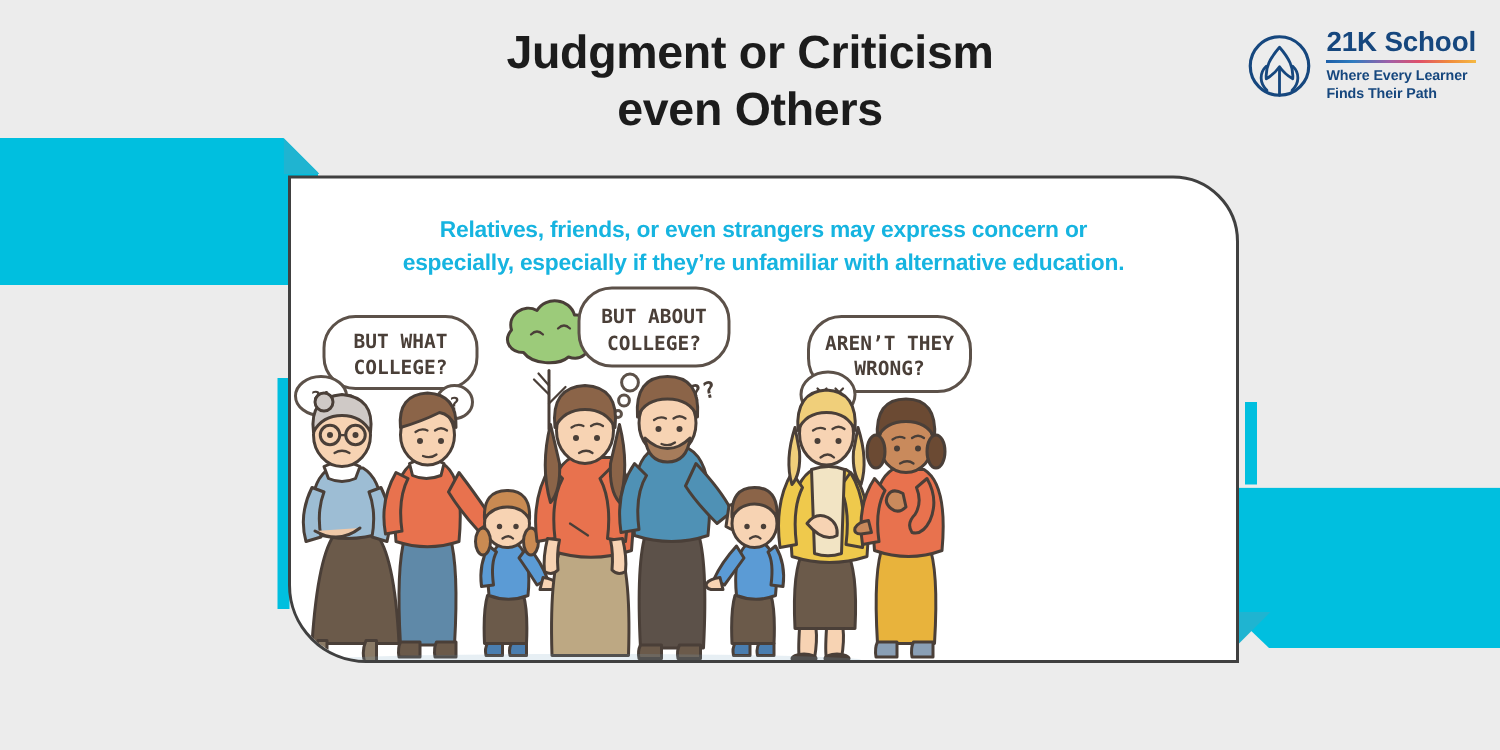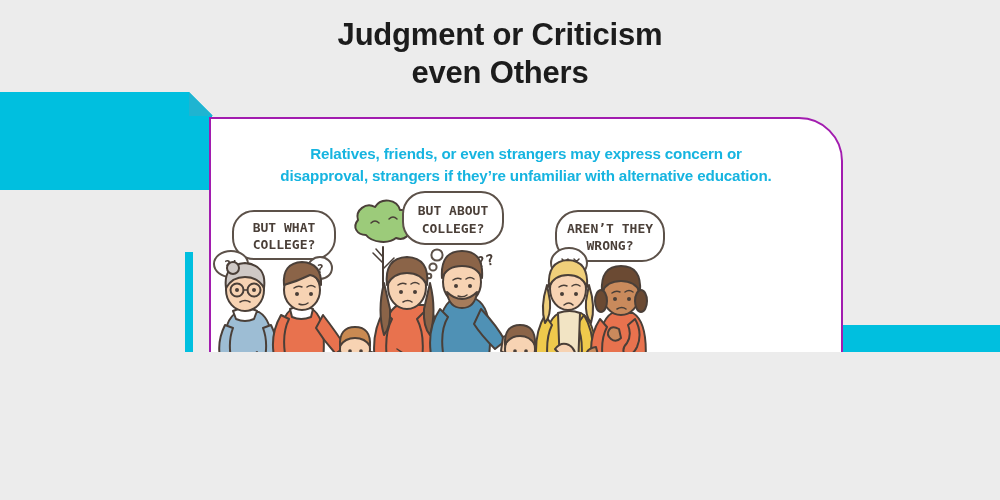--- a/index.html
+++ b/index.html
@@ -3,21 +3,21 @@
 <meta charset="utf-8">
 <style>
   html,body{margin:0;padding:0;}
   body{
     width:1000px;height:500px;
     background:#ececec;
     font-family:"Liberation Sans", sans-serif;
     overflow:hidden;
     position:relative;
   }
-  #stage{position:absolute;inset:0;width:1000px;height:352px;overflow:hidden;}
+  #stage{position:absolute;inset:0;width:1000px;height:500px;overflow:hidden;}
 
   
   .deco{position:absolute;}
   #deco-left-block{
     left:0;top:92px;width:212px;height:98px;
     background:#00bfdf;
     clip-path:polygon(0 0, 189px 0, 212px 23px, 212px 98px, 0 98px);
   }
   #deco-left-notch{
     left:189px;top:92px;width:24px;height:24px;
@@ -64,23 +64,23 @@
     height:2.5px;width:100%;margin:2px 0 3px 0;
     background:linear-gradient(90deg,#1d5fa8 0%,#2f7cc0 18%,#a05fa8 42%,#e0506a 62%,#f08a3c 82%,#f5b942 100%);
   }
   #brand-tag{
     font-size:9.5px;font-weight:bold;color:#16477e;line-height:1.25;
     letter-spacing:-0.05px;
   }
 
   
   #card{
-    position:absolute;left:209px;top:117px;width:634px;height:325px;
+    position:absolute;left:192px;top:117px;width:634px;height:325px;
     background:#ffffff;
-    border:2px solid #a21caf;
+    border:2px solid #404040;
     border-top-left-radius:0;
     border-top-right-radius:44px;
     border-bottom-left-radius:52px;
     border-bottom-right-radius:0;
     box-sizing:border-box;
     overflow:hidden;
   }
   #card-subtitle{
     position:absolute;left:16px;right:16px;top:24px;
     text-align:center;
@@ -106,26 +106,45 @@
   <div class="deco" id="deco-right-block"></div>
   <div class="deco" id="deco-right-notch"></div>
   <div class="deco" id="deco-bar-left"></div>
   <div class="deco" id="deco-bar-right"></div>
 
   <div id="header-title">
     <span class="ln">Judgment or Criticism</span>
     <span class="ln">even Others</span>
   </div>
 
+  <div id="brand">
+    <span id="brand-mark">
+      <svg viewBox="0 0 44 44" xmlns="http://www.w3.org/2000/svg">
+        <circle cx="22" cy="22" r="19.5" fill="none" stroke="#16477e" stroke-width="2.1"></circle>
+        <path d="M22 9.5 C 15.5 17 12.5 23 13.2 30.5 C 18.5 27.5 22 22.5 22 22.5 C 22 22.5 25.5 27.5 30.8 30.5 C 31.5 23 28.5 17 22 9.5 Z" fill="none" stroke="#16477e" stroke-width="1.9" stroke-linejoin="round"></path>
+        <path d="M13.2 22.2 C 8.5 26.5 8.6 33.5 13.6 38.2" fill="none" stroke="#16477e" stroke-width="1.9" stroke-linecap="round"></path>
+        <path d="M30.8 22.2 C 35.5 26.5 35.4 33.5 30.4 38.2" fill="none" stroke="#16477e" stroke-width="1.9" stroke-linecap="round"></path>
+        <path d="M22 24.5 L 22 41.5" fill="none" stroke="#16477e" stroke-width="1.9" stroke-linecap="round"></path>
+      </svg>
+    </span>
+    <span id="brand-text">
+      <span id="brand-name">21K School</span>
+      <span id="brand-rule"></span>
+      <span id="brand-tag">
+        <span style="display:block">Where Every Learner</span>
+        <span style="display:block">Finds Their Path</span>
+      </span>
+    </span>
+  </div>
 
   <div id="card">
 
     <div id="card-subtitle">
       <span class="ln">Relatives, friends, or even strangers may express concern or</span>
-      <span class="ln">disapproval, strangers if they’re unfamiliar with alternative education.</span>
+      <span class="ln">especially, especially if they’re unfamiliar with alternative education.</span>
     </div>
 
     <div id="illustration">
       <svg viewBox="0 0 634 255" xmlns="http://www.w3.org/2000/svg">
         <defs>
           <style>
             .ol{fill:none;stroke:#4a3f38;stroke-width:2;stroke-linecap:round;stroke-linejoin:round;}
             .olf{stroke:#4a3f38;stroke-width:2;stroke-linecap:round;stroke-linejoin:round;}
             .thin{fill:none;stroke:#4a3f38;stroke-width:1.5;stroke-linecap:round;stroke-linejoin:round;}
             .bub{fill:#ffffff;stroke:#5c5149;stroke-width:2;}

